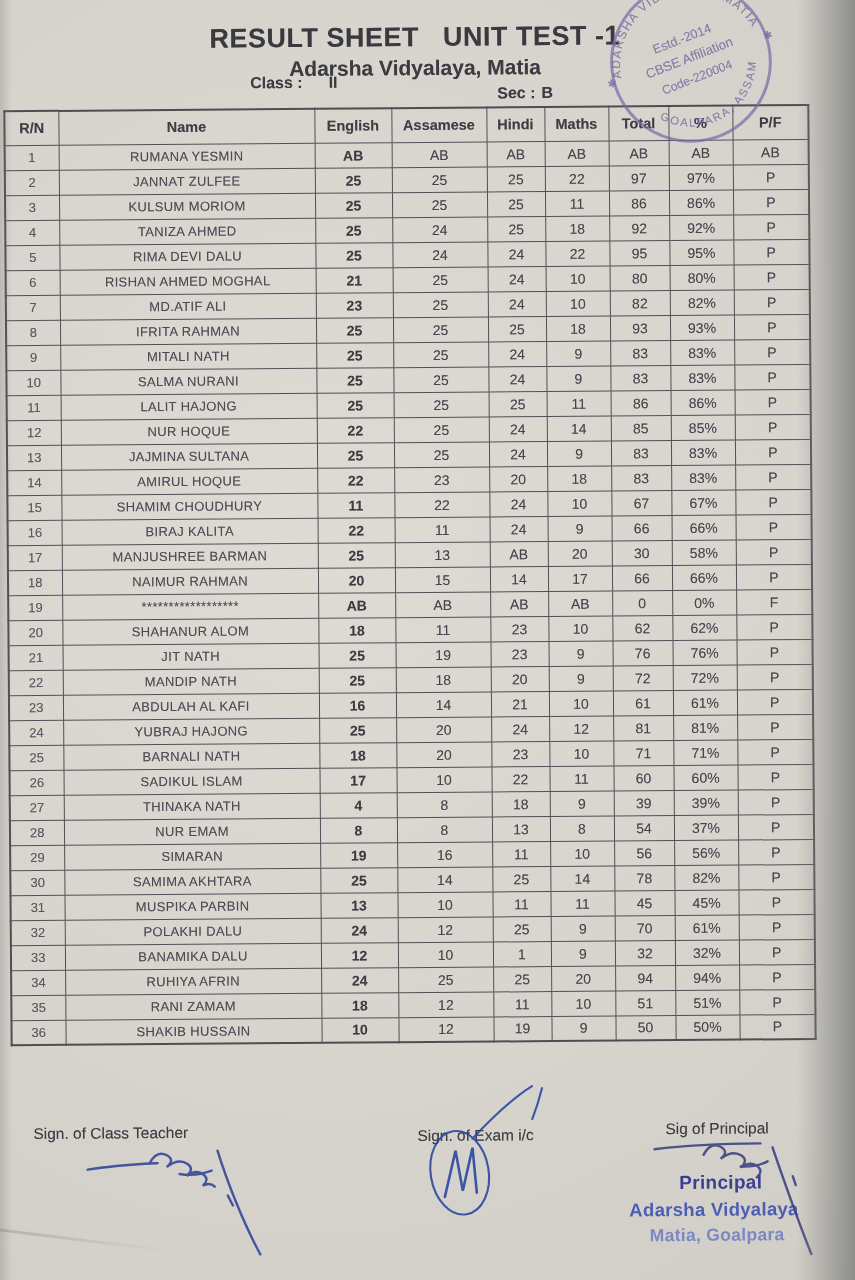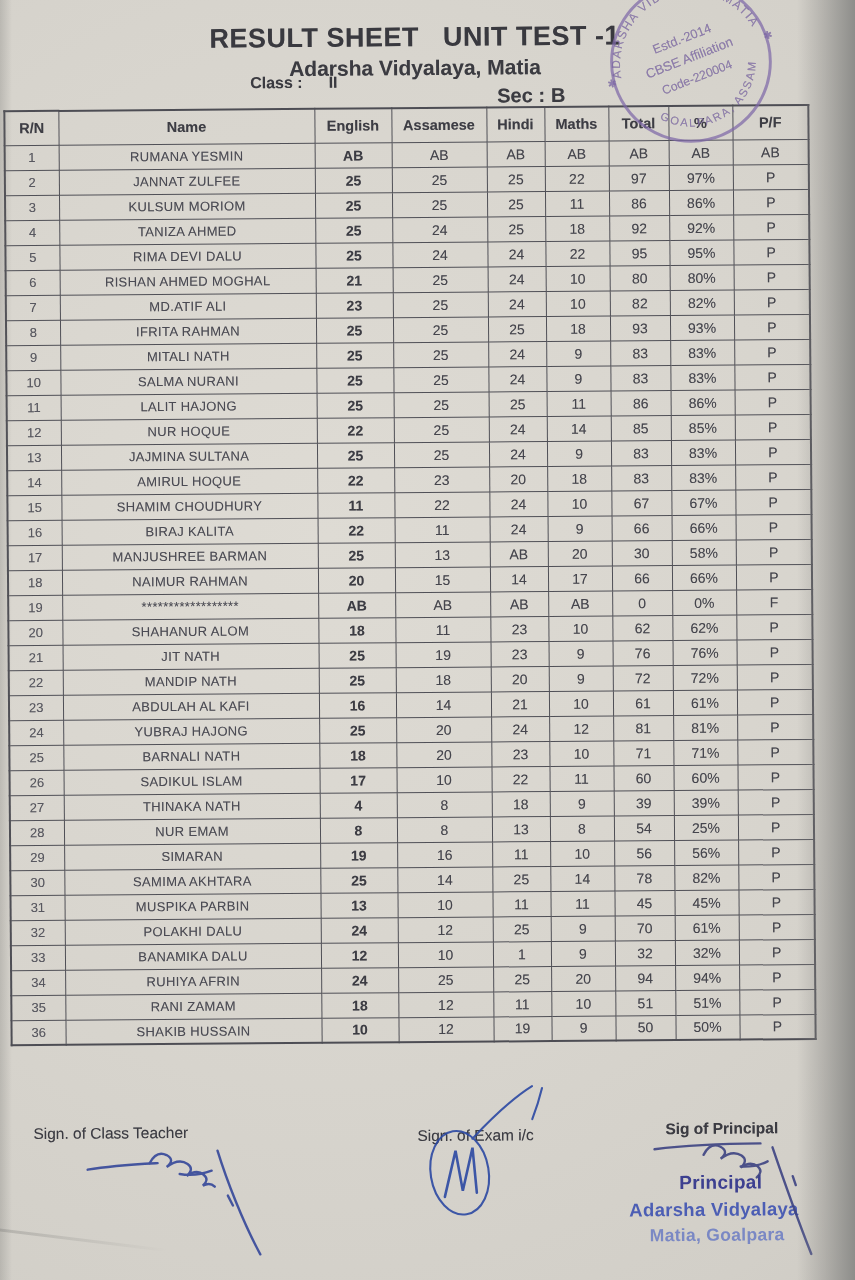--- a/index.html
+++ b/index.html
@@ -29,21 +29,21 @@
   .title {
     position:absolute; top:22px; left:0; width:840px; text-align:center;
     font-size:27px; font-weight:bold; letter-spacing:0.5px; color:#39393f; white-space:pre;
   }
   .school {
     position:absolute; top:56px; left:0; width:840px; text-align:center;
     font-size:21px; font-weight:bold; color:#3b3b41;
   }
   .classline { position:absolute; top:73px; left:255px; font-size:16px; font-weight:bold; color:#3b3b41; }
   .classline .val { margin-left:26px; }
-  .secline   { position:absolute; top:85px; left:502px; font-size:20px; font-weight:bold; color:#3b3b41; }
+  .secline   { position:absolute; top:85px; left:502px; font-size:16px; font-weight:bold; color:#3b3b41; }
   .secline .val { margin-left:6px; }
 
   table.results {
     position:absolute; left:8px; top:107px; width:804px;
     border-collapse:collapse; table-layout:fixed;
     border:2.2px solid #4d4d54;
   }
   table.results th, table.results td {
     border:1.7px solid #505057; text-align:center; vertical-align:middle;
     padding:0; overflow:hidden; white-space:nowrap;
@@ -56,21 +56,21 @@
 
   .stamp {
     position:absolute; left:598px; top:-34px; width:196px; height:196px; z-index:20;
     transform:rotate(-12deg);
   }
   .ink { position:absolute; left:0; top:0; z-index:30; pointer-events:none; }
 
   .flabel { position:absolute; font-size:15.5px; color:#3b3b42; font-weight:normal; }
   .lbl-teacher { left:30px;  top:1122px; }
   .lbl-exam    { left:414px; top:1127px; }
-  .lbl-princ   { left:662px; top:1122px; font-weight:bold; }
+  .lbl-princ   { left:662px; top:1122px; font-weight:normal; }
 
   .pstamp { position:absolute; text-align:center; font-weight:bold; letter-spacing:0.3px; text-shadow:none; }
   .pstamp1 { left:647px; top:1174px; width:140px; font-size:19px;   color:#3d4090; }
   .pstamp2 { left:625px; top:1201px; width:170px; font-size:18.5px; color:#4c5eb4; }
   .pstamp3 { left:633px; top:1227px; width:160px; font-size:17.5px; color:#7a88c4; }
 </style>
 </head>
 <body>
 
 <div class="photo">
@@ -409,21 +409,21 @@
             <td>P</td>
           </tr>
           <tr>
             <td>28</td>
             <td>NUR EMAM</td>
             <td>8</td>
             <td>8</td>
             <td>13</td>
             <td>8</td>
             <td>54</td>
-            <td>25%</td>
+            <td>37%</td>
             <td>P</td>
           </tr>
           <tr>
             <td>29</td>
             <td>SIMARAN</td>
             <td>19</td>
             <td>16</td>
             <td>11</td>
             <td>10</td>
             <td>56</td>

